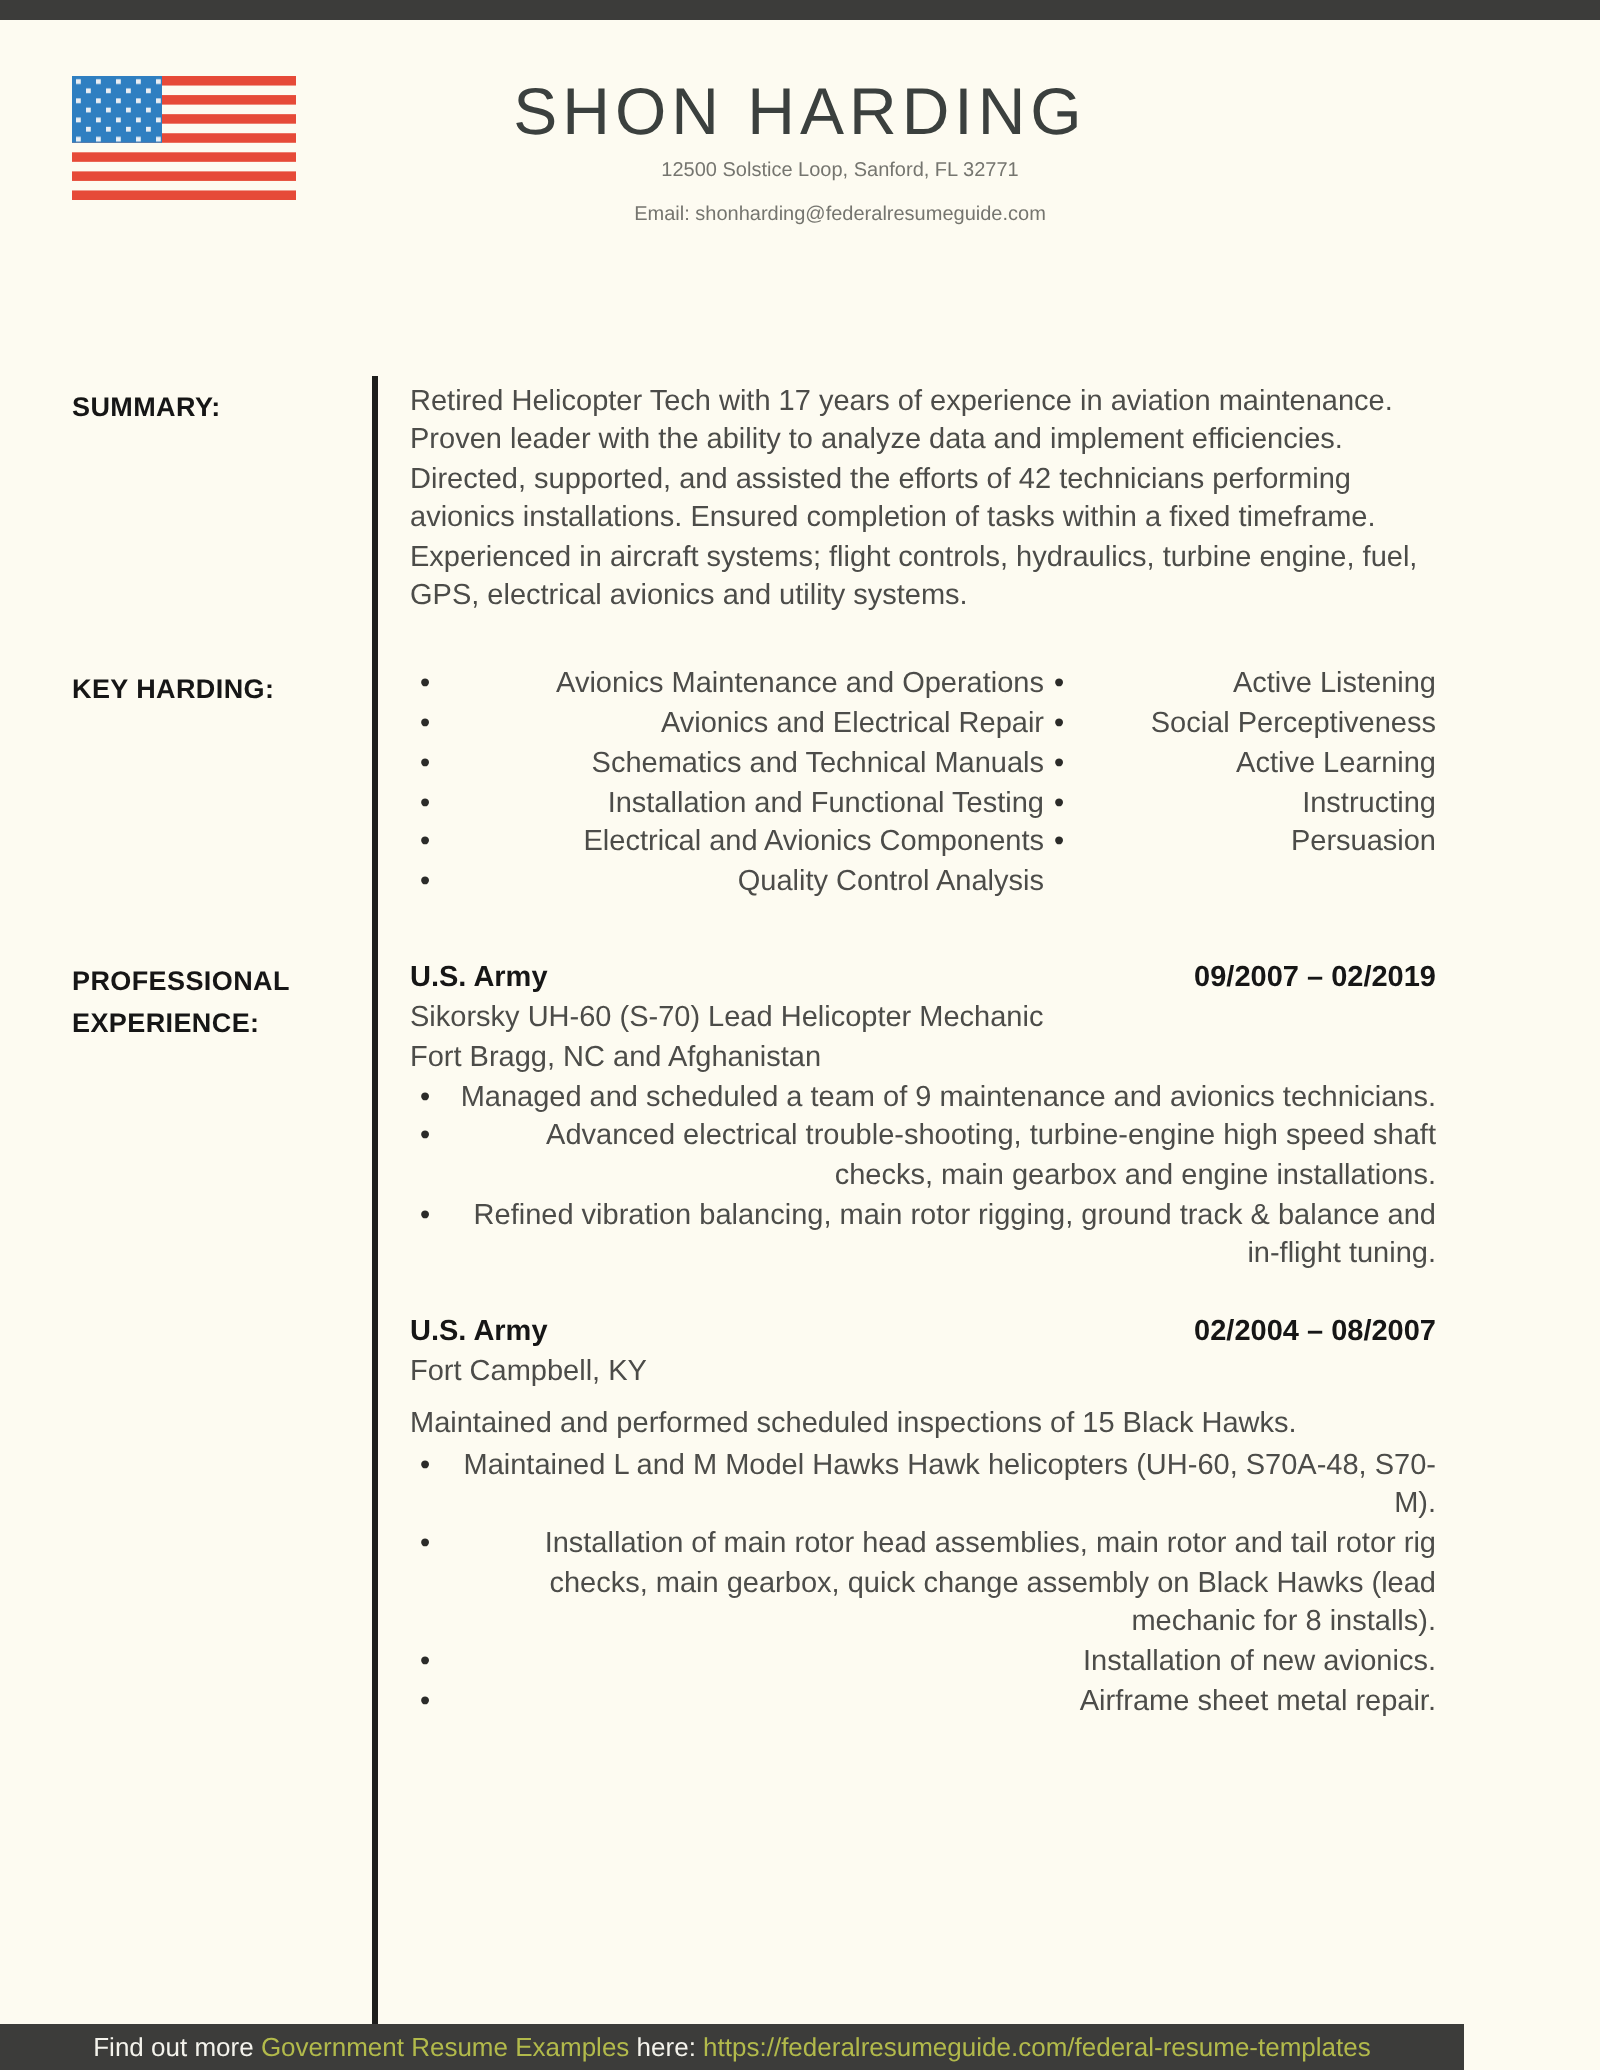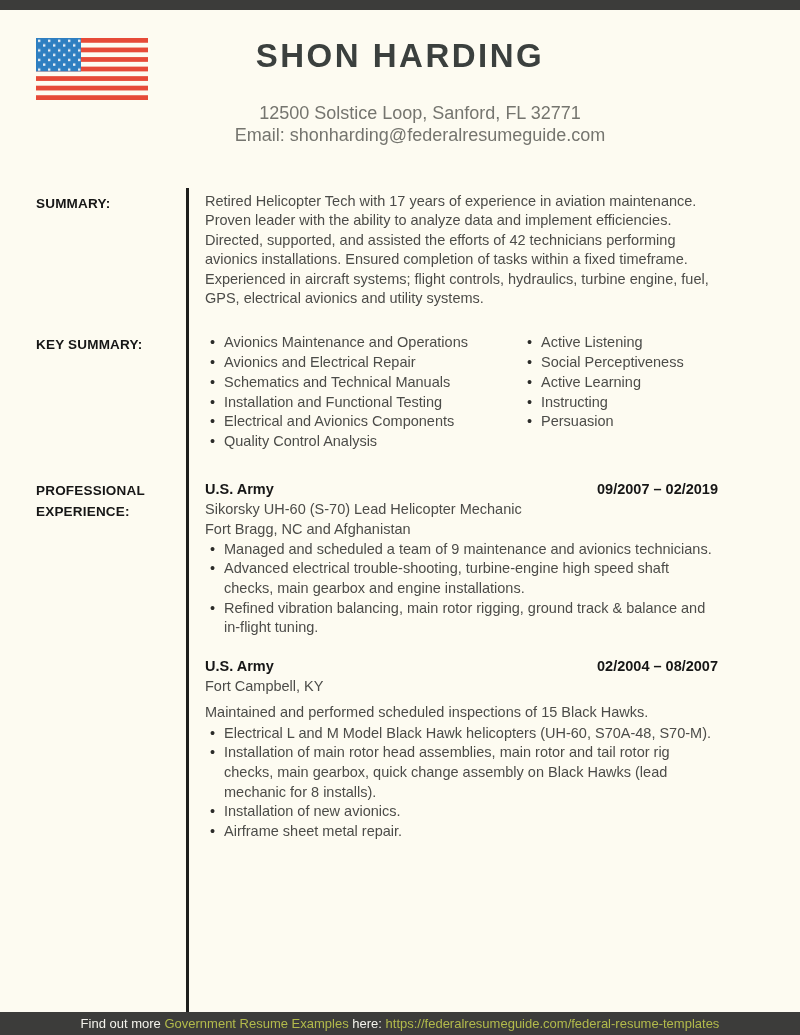--- a/index.html
+++ b/index.html
@@ -9,54 +9,54 @@
     font-family:"Liberation Sans", sans-serif;
     position:relative; overflow:hidden;
   }
   .topbar { height:10px; background:#3c3c3a; }
 
   
   .header { position:relative; height:178px; text-align:center; }
   .flag { position:absolute; left:36px; top:28px; width:112px; height:62px; }
   .name {
     margin:0; padding-top:27px;
-    font-size:33px; font-weight:bold; letter-spacing:2.5px;
+    font-size:33px; font-weight:normal; letter-spacing:2.5px;
     color:#3b403e;
   }
-  .contact { margin-top:27px; font-size:18px; line-height:22px; color:#75756f;padding-left:40px; }
+  .contact { margin-top:0; font-size:10px; line-height:22px; color:#75756f;padding-left:40px; }
 
   
   .main { position:relative; margin:0 36px; height:824px; }
   .vdivider { position:absolute; left:150px; top:0; bottom:0; width:3px; background:#1e1e1c; }
   .section { display:grid; grid-template-columns:150px 1fr; }
   .sec-label {
     font-weight:bold; font-size:13.5px; line-height:21px;
     color:#161616; padding:5px 14px 0 0; letter-spacing:0.2px;
   }
   .content {
     padding:4px 46px 0 19px;
     font-size:14.5px; line-height:19.4px; color:#4c4c49;
   }
   .sec-summary { margin-bottom:21px; }
   .sec-skills  { margin-bottom:23px; }
 
   .skills-grid { display:grid; grid-template-columns:317px 1fr; }
-  ul.blist { list-style:none; margin:0; padding:0; }
+  ul.blist { list-style:none; margin:0; padding:0;text-align:right; }
   ul.blist li { position:relative; padding-left:19px; line-height:19.7px; }
   ul.blist li::before { content:"\2022"; position:absolute; left:5px; color:#2b2b29; }
 
   .job + .job { margin-top:18px; }
   .job-head { display:flex; justify-content:space-between; font-weight:bold; font-size:14.5px; line-height:20px; color:#161616;gap:36px; }
   .job-sub { line-height:20px; }
   .job-para { margin:7px 0 0 0; }
   .job .blist { margin-top:1px; }
 
   
   .footer {
-    position:absolute; left:0; bottom:0; width:800px; height:23px;
+    position:absolute; left:0; bottom:0; width:732px; height:23px;
     background:#3c3c3a; display:flex; align-items:center; justify-content:center;
     font-size:13px; color:#f4f3ec; white-space:pre;
   }
   .footer .green { color:#b2ba4b; text-decoration:none; }
 </style>
 </head>
 <body>
 
 <div class="topbar"></div>
 
@@ -87,21 +87,21 @@
 
 <div class="main">
   <div class="vdivider"></div>
 
   <div class="section sec-summary">
     <div class="sec-label">SUMMARY:</div>
     <div class="content">Retired Helicopter Tech with 17 years of experience in aviation maintenance. Proven leader with the ability to analyze data and implement efficiencies. Directed, supported, and assisted the efforts of 42 technicians performing avionics installations. Ensured completion of tasks within a fixed timeframe. Experienced in aircraft systems; flight controls, hydraulics, turbine engine, fuel, GPS, electrical avionics and utility systems.</div>
   </div>
 
   <div class="section sec-skills">
-    <div class="sec-label">KEY SUMMARY:</div>
+    <div class="sec-label">KEY HARDING:</div>
     <div class="content">
       <div class="skills-grid">
         <ul class="blist">
           <li>Avionics Maintenance and Operations</li>
           <li>Avionics and Electrical Repair</li>
           <li>Schematics and Technical Manuals</li>
           <li>Installation and Functional Testing</li>
           <li>Electrical and Avionics Components</li>
           <li>Quality Control Analysis</li>
         </ul>
@@ -135,21 +135,21 @@
       </div>
 
       <div class="job">
         <div class="job-head">
           <span>U.S. Army</span>
           <span>02/2004 – 08/2007</span>
         </div>
         <div class="job-sub">Fort Campbell, KY</div>
         <p class="job-para">Maintained and performed scheduled inspections of 15 Black Hawks.</p>
         <ul class="blist">
-          <li>Electrical L and M Model Black Hawk helicopters (UH-60, S70A-48, S70-M).</li>
+          <li>Maintained L and M Model Hawks Hawk helicopters (UH-60, S70A-48, S70-M).</li>
           <li>Installation of main rotor head assemblies, main rotor and tail rotor rig checks, main gearbox, quick change assembly on Black Hawks (lead mechanic for 8 installs).</li>
           <li>Installation of new avionics.</li>
           <li>Airframe sheet metal repair.</li>
         </ul>
       </div>
 
     </div>
   </div>
 </div>
 

